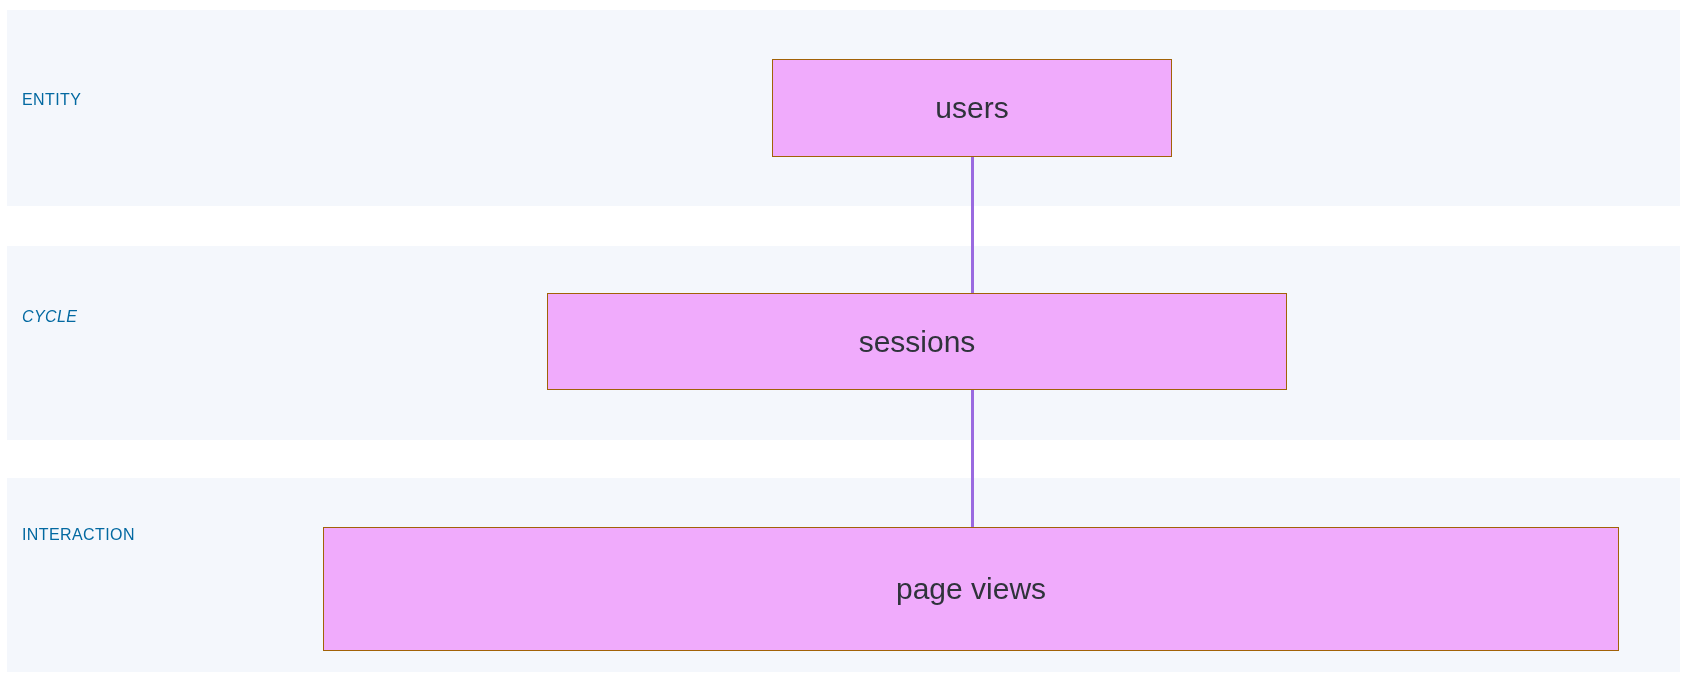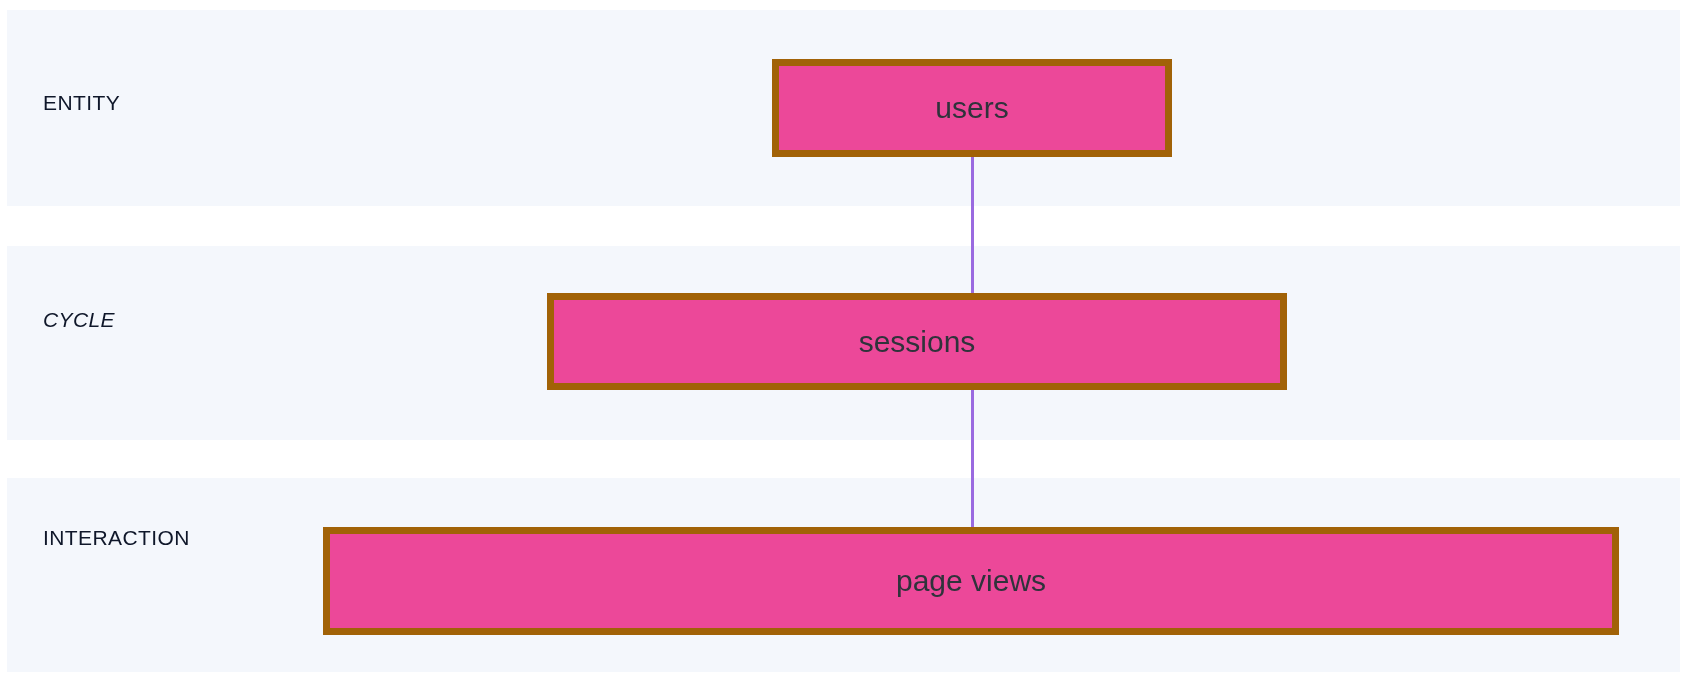--- a/index.html
+++ b/index.html
@@ -27,24 +27,24 @@
     width: 1673px;
     background: #f4f7fc;
   }
   .band-entity      { top: 10px;  height: 196px; }
   .band-cycle       { top: 246px; height: 194px; }
   .band-interaction { top: 478px; height: 194px; }
 
   
   .tier-label {
     position: absolute;
-    left: 43px;
-    font-size: 21px;
+    left: 22px;
+    font-size: 16px;
     letter-spacing: 0.4px;
-    color: #0f172a;
+    color: #0369a1;
     white-space: nowrap;
     font-weight: 400;
   }
   .label-entity      { top: 91px; }
   .label-cycle       { top: 308px; font-style: italic; }
   .label-interaction { top: 526px; }
 
   
   .connector {
     position: absolute;
@@ -52,36 +52,36 @@
     width: 3px;
     background: #9a6ae0;
   }
   .connector-users-sessions     { top: 155px; height: 140px; }
   .connector-sessions-pageviews { top: 388px; height: 141px; }
 
   
   .node-box {
     position: absolute;
     box-sizing: border-box;
-    background: #ec4899;
-    border: 7px solid #a16207;
+    background: #f0abfc;
+    border: 1px solid #a16207;
     display: flex;
     align-items: center;
     justify-content: center;
   }
   .node-box .node-label {
     font-size: 30px;
     color: #2f333b;
     line-height: 1;
     white-space: nowrap;
     font-weight: 400;
   }
   .node-users      { left: 772px; top: 59px;  width: 400px;  height: 98px; }
   .node-sessions   { left: 547px; top: 293px; width: 740px;  height: 97px; }
-  .node-pageviews  { left: 323px; top: 527px; width: 1296px; height: 108px; }
+  .node-pageviews  { left: 323px; top: 527px; width: 1296px; height: 124px; }
 </style>
 </head>
 <body>
 
 <div id="stage">
 
   <div class="band band-entity"></div>
   <div class="band band-cycle"></div>
   <div class="band band-interaction"></div>
 

